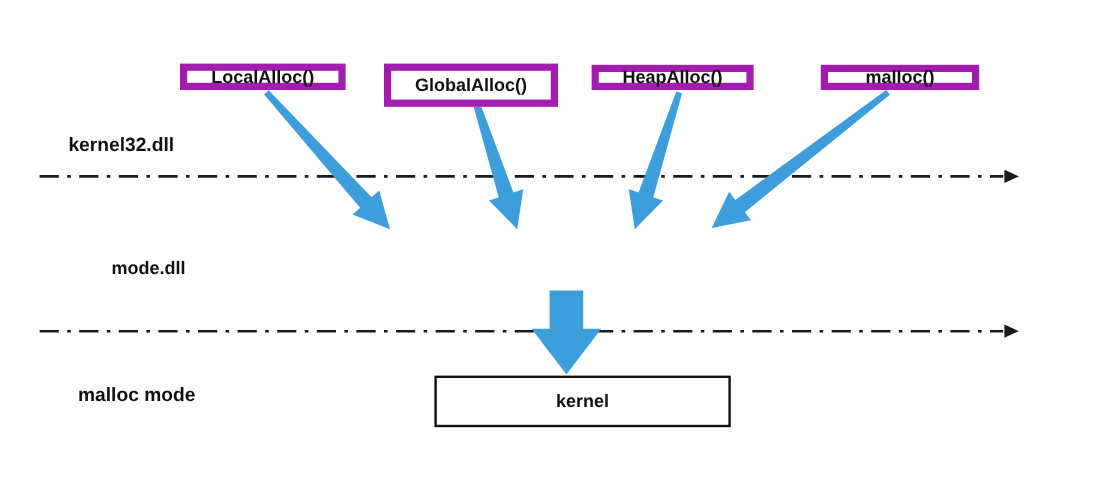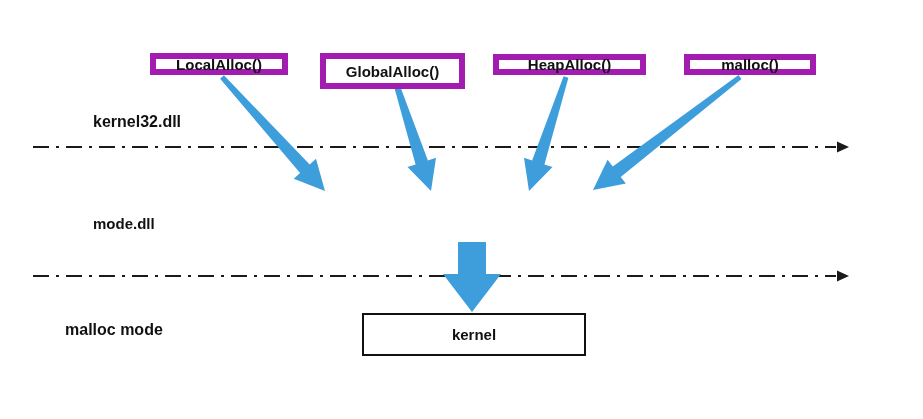--- a/index.html
+++ b/index.html
@@ -42,25 +42,25 @@
   }
   .layer-label {
     position: absolute;
     color: #111111;
     font-weight: bold;
     font-size: 16px;
     white-space: nowrap;
   }
   #node-localalloc   { left: 150px; top: 53px;  width: 138px; height: 22px; }
   #node-globalalloc  { left: 320px; top: 53px;  width: 145px; height: 36px; }
-  #node-heapalloc    { left: 493px; top: 54px;  width: 153px; height: 21px; text-align: center; }
+  #node-heapalloc    { left: 493px; top: 54px;  width: 135px; height: 21px; text-align: center; }
   #node-malloc       { left: 684px; top: 54px;  width: 132px; height: 21px; }
   #node-rtlallocheap { left: 300px; top: 203px; width: 343px; height: 38px; font-size: 21px; }
-  #node-kernel       { left: 362px; top: 313px; width: 224px; height: 43px; font-size: 15px; }
-  #label-kernel32    { left: 57px;  top: 113px; margin-left: 36px; }
+  #node-kernel       { left: 362px; top: 313px; width: 247px; height: 43px; font-size: 15px; }
+  #label-kernel32    { left: 57px;  top: 113px; }
   #label-ntdll       { left: 93px;  top: 215px; font-size: 15px; }
   #label-kernelmode  { left: 65px;  top: 321px; }
 </style>
 </head>
 <body>
 
 <div class="canvas">
 
   <svg class="arrow-layer" id="arrow-svg" width="923" height="419" viewBox="0 0 923 419" xmlns="http://www.w3.org/2000/svg">
 

